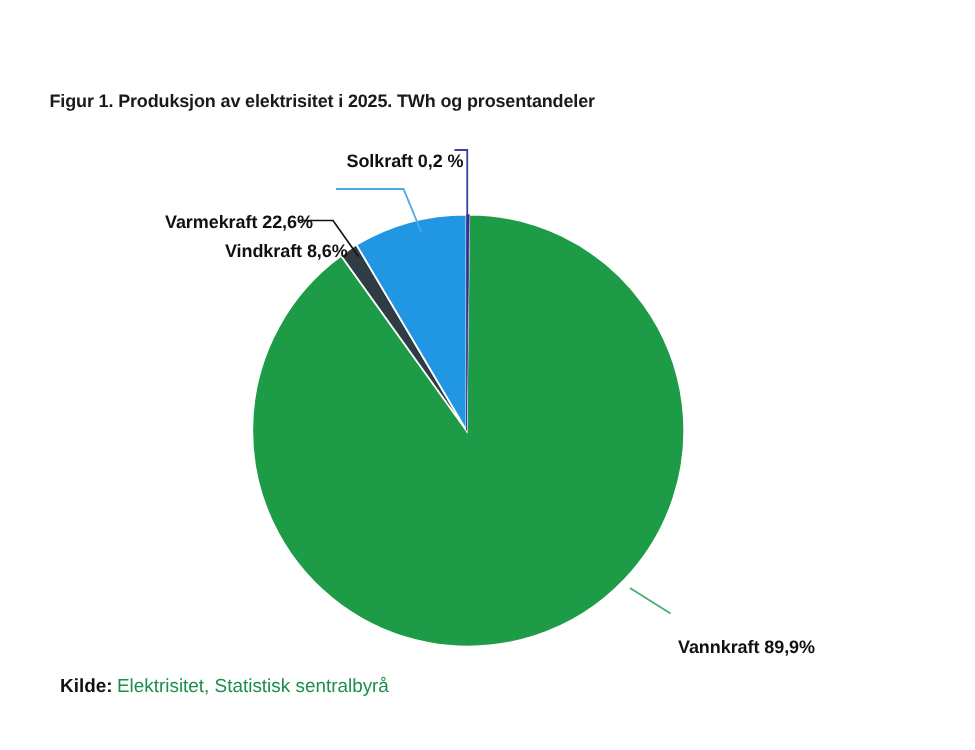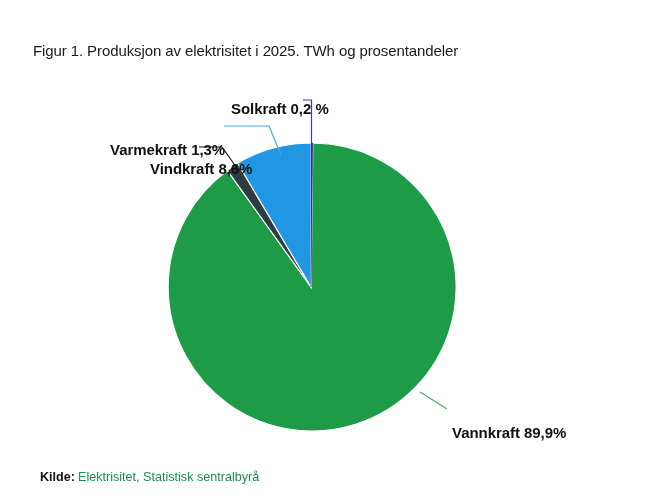--- a/index.html
+++ b/index.html
@@ -17,52 +17,51 @@
   #figure-root {
     position: absolute;
     left: 0;
     top: 0;
     width: 650px;
     height: 500px;
   }
   #chart-title {
     position: absolute;
     left: 33px;
-    top: 42px;
-    font-size: 15px;
-    font-weight: normal;
+    top: 60px;
+    font-size: 12px;
+    font-weight: bold;
     color: #1a1a1a;
     letter-spacing: -0.1px;
     white-space: nowrap;
   }
   #pie-svg {
     position: absolute;
     left: 0;
     top: 0;
   }
   .slice-label {
     position: absolute;
-    font-size: 15px;
+    font-size: 12px;
     font-weight: bold;
     color: #111111;
     white-space: nowrap;
     letter-spacing: -0.05px;
   }
   #label-solkraft   { left: 231px; top: 100px; }
   #label-vindkraft  { left: 150px; top: 120px; margin-top: 40px; }
   #label-varmekraft { left: 110px; top: 141px; }
   #label-vannkraft  { left: 452px; top: 424px; }
 
   #source-line {
     position: absolute;
     left: 40px;
     top: 450px;
     font-size: 12.6px;
     white-space: nowrap;
-    margin-top: 20px;
   }
   #source-label {
     font-weight: bold;
     color: #111111;
   }
   #source-link {
     color: #1c8f4a;
     text-decoration: none;
     margin-left: 3px;
   }
@@ -90,21 +89,21 @@
 
     <polyline fill="none" stroke="#111111" stroke-width="1.1" points="199,147 222,147 239,171"></polyline>
 
     <polyline fill="none" stroke="#4caf72" stroke-width="1.3" points="420,392 447,409"></polyline>
   </svg>
 
   <div class="slice-label" id="label-solkraft">Solkraft 0,2 %</div>
 
   <div class="slice-label" id="label-vindkraft">Vindkraft 8,6%</div>
 
-  <div class="slice-label" id="label-varmekraft">Varmekraft 1,3%</div>
+  <div class="slice-label" id="label-varmekraft">Varmekraft 22,6%</div>
 
   <div class="slice-label" id="label-vannkraft">Vannkraft 89,9%</div>
 
   <div id="source-line">
     <span id="source-label">Kilde:</span><a id="source-link" href="#">Elektrisitet, Statistisk sentralbyrå</a>
   </div>
 
 </div>
 
 </body></html>

